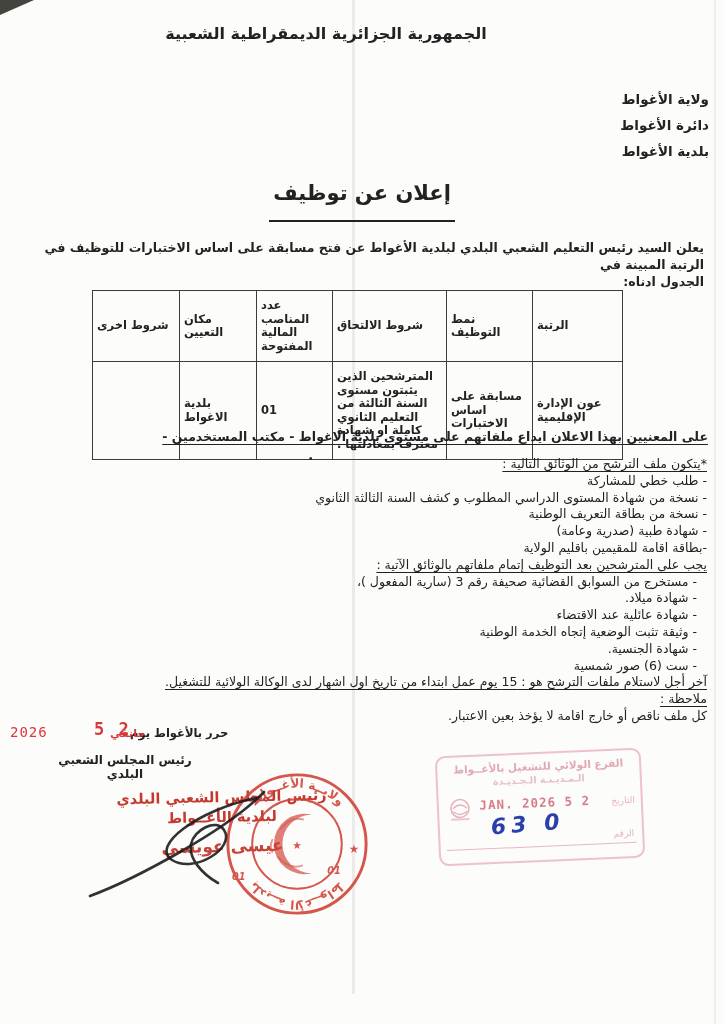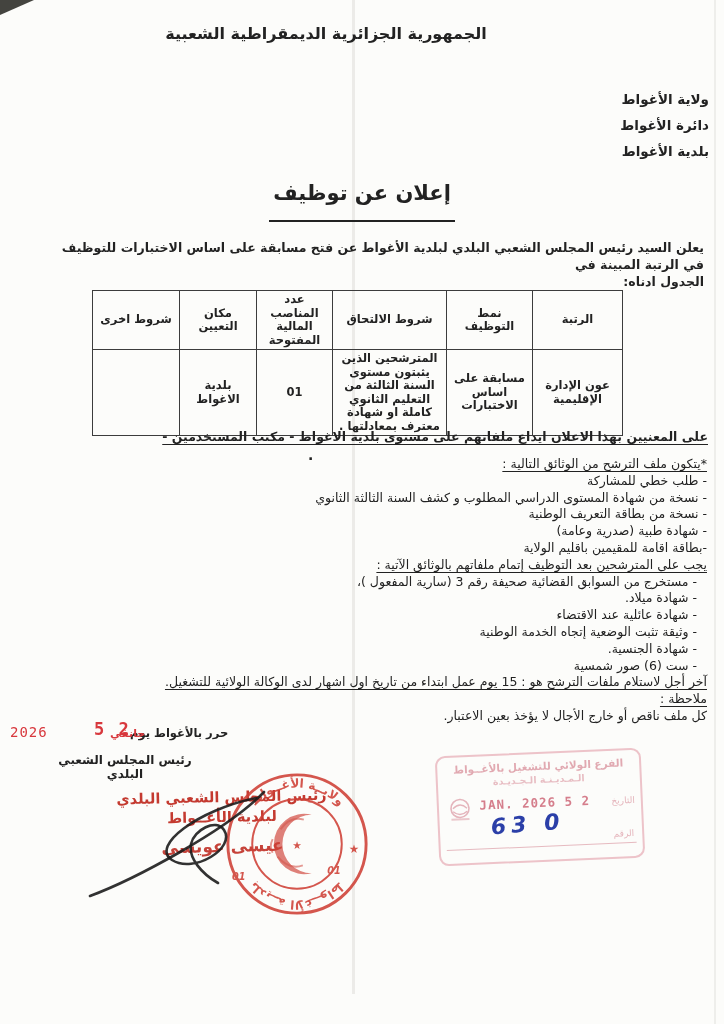--- a/index.html
+++ b/index.html
@@ -11,21 +11,21 @@
   .abs{position:absolute;}
   .u{text-decoration:underline;text-underline-offset:3px;}
   
   .republic{top:24px;left:0;width:652px;text-align:center;font-size:16px;font-weight:700;letter-spacing:.3px;}
   .orgs{top:86px;right:15px;text-align:right;font-size:13.5px;font-weight:700;line-height:26px;}
   .doc-title{top:181px;left:0;width:724px;text-align:center;font-size:21px;font-weight:700;}
   .doc-title span{border-bottom:2px solid #222;padding:0 4px 15px;}
   .intro{top:239px;right:20px;width:660px;text-align:right;font-size:12.5px;font-weight:700;line-height:17px;}
   
   table.rec{position:absolute;top:290px;right:101px;border-collapse:collapse;table-layout:fixed;font-size:11.5px;font-weight:700;}
-  table.rec th,table.rec td{border:1.2px solid #3c3c3c;text-align:center;vertical-align:middle;padding:2px 4px;line-height:13.5px;}
+  table.rec th,table.rec td{border:1.2px solid #3c3c3c;text-align:left;vertical-align:middle;padding:8px 4px;line-height:13.5px;}
   table.rec th{height:30px;}
   table.rec td{height:65px;}
   
   .notice{top:429px;right:16px;width:700px;text-align:right;font-size:12.5px;font-weight:700;}
   .dot{top:447px;left:308px;font-size:14px;font-weight:700;}
   .lists{top:456px;right:17px;width:690px;text-align:right;font-size:12.5px;font-weight:400;line-height:16.8px;}
   .lists .ind{padding-right:10px;}
   
   .issue-prefix{top:726px;left:130px;font-size:11.5px;font-weight:700;}
   .stamp-day{top:719px;left:94px;font-family:"DejaVu Sans Mono",monospace;font-size:17px;font-weight:700;color:#d8383d;letter-spacing:2px;}
@@ -67,21 +67,21 @@
   <div class="abs orgs">
     <div>ولاية الأغواط</div>
     <div>دائرة الأغواط</div>
     <div>بلدية  الأغواط</div>
   </div>
   <div class="abs doc-title">
     <span>إعلان عن توظيف</span>
   </div>
 
   <div class="abs intro">
-    <div>يعلن السيد رئيس المجلس الشعبي البلدي لبلدية الأغواط عن فتح مسابقة على اساس الاختبارات  للتوظيف في الرتبة المبينة في</div>
+    <div>يعلن السيد رئيس التعليم الشعبي البلدي لبلدية الأغواط عن فتح مسابقة على اساس الاختبارات  للتوظيف في الرتبة المبينة في</div>
     <div>الجدول ادناه:</div>
   </div>
 
   <table class="rec">
     <colgroup>
       <col style="width:90px">
         <col style="width:86px">
         <col style="width:114px">
       <col style="width:76px">
         <col style="width:77px">
@@ -119,21 +119,21 @@
     <div>-بطاقة اقامة للمقيمين باقليم الولاية</div>
     <div class="u">يجب على المترشحين بعد التوظيف إتمام ملفاتهم بالوثائق الآتية :</div>
     <div class="ind">- مستخرج من السوابق القضائية صحيفة رقم 3 (سارية المفعول )،</div>
     <div class="ind">- شهادة ميلاد.</div>
     <div class="ind">- شهادة عائلية عند الاقتضاء</div>
     <div class="ind">- وثيقة  تثبت الوضعية إتجاه الخدمة الوطنية</div>
     <div class="ind">- شهادة الجنسية.</div>
     <div class="ind">- ست (6) صور شمسية</div>
     <div class="u">آخر أجل لاستلام ملفات الترشح هو :   15   يوم عمل ابتداء من تاريخ اول اشهار لدى الوكالة الولائية للتشغيل.</div>
     <div class="u">ملاحظة :</div>
-    <div>كل ملف ناقص أو خارج الأجال لا يؤخذ بعين الاعتبار.</div>
+    <div>كل ملف ناقص أو خارج اقامة لا يؤخذ بعين الاعتبار.</div>
   </div>
 
   <div class="abs issue-prefix">حرر بالأغواط يوم</div>
   <div class="abs stamp-day">2 5</div>
   <div class="abs stamp-month">جانفي</div>
   <div class="abs stamp-year">2026</div>
   <div class="abs signer">رئيس المجلس الشعبي البلدي</div>
 
   <div class="abs redstamp">
     <div class="l1">رئيس المجلس الشعبي البلدي</div>

